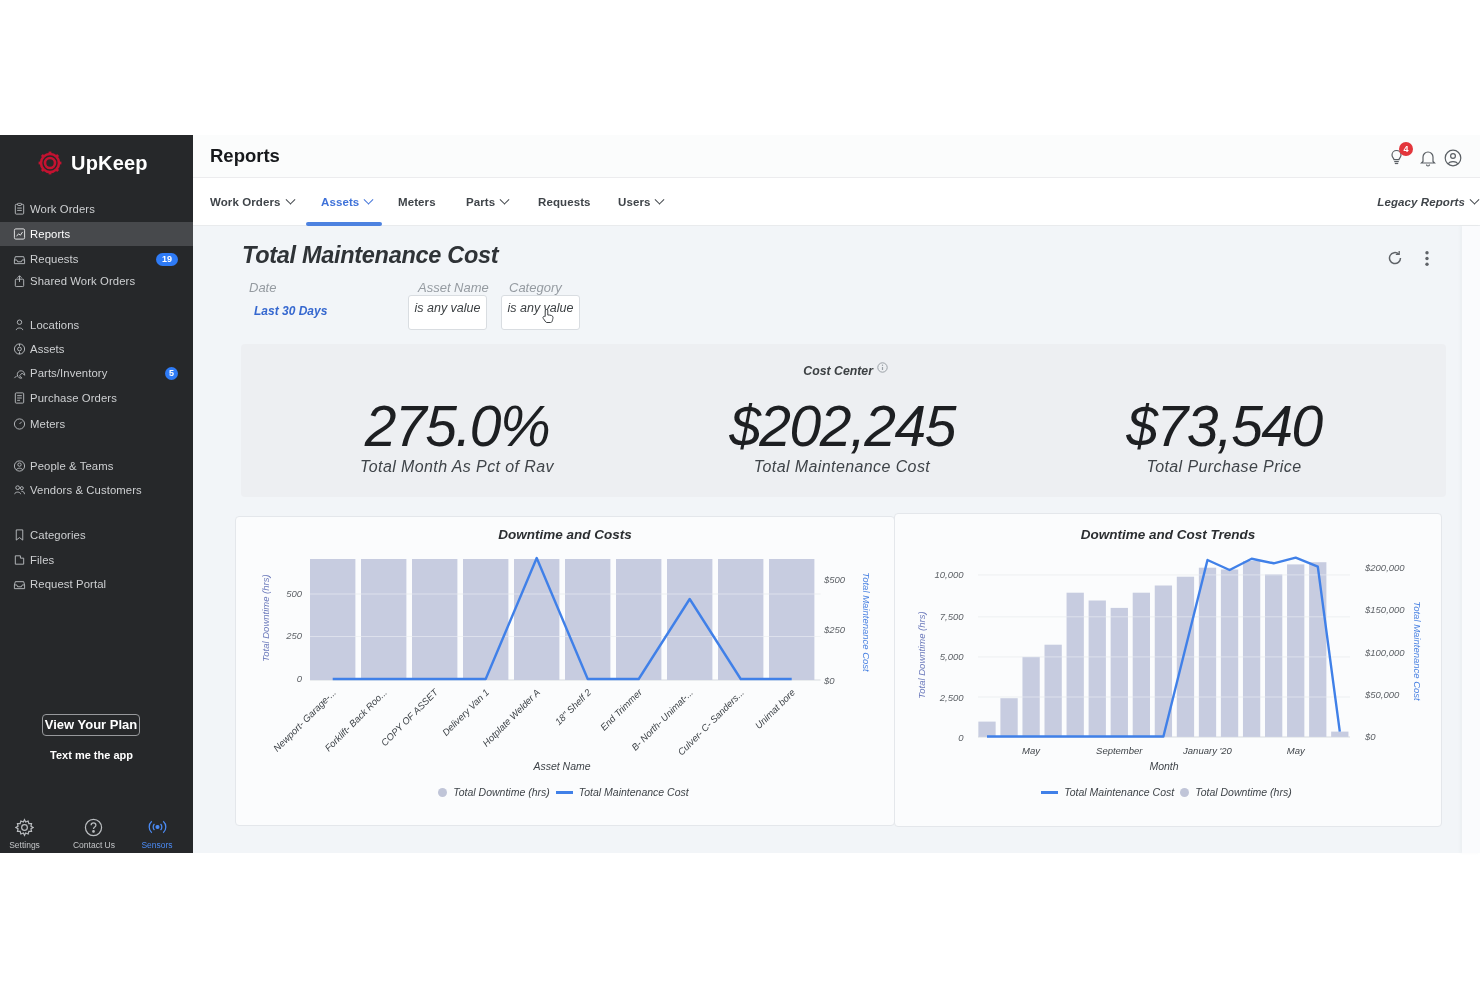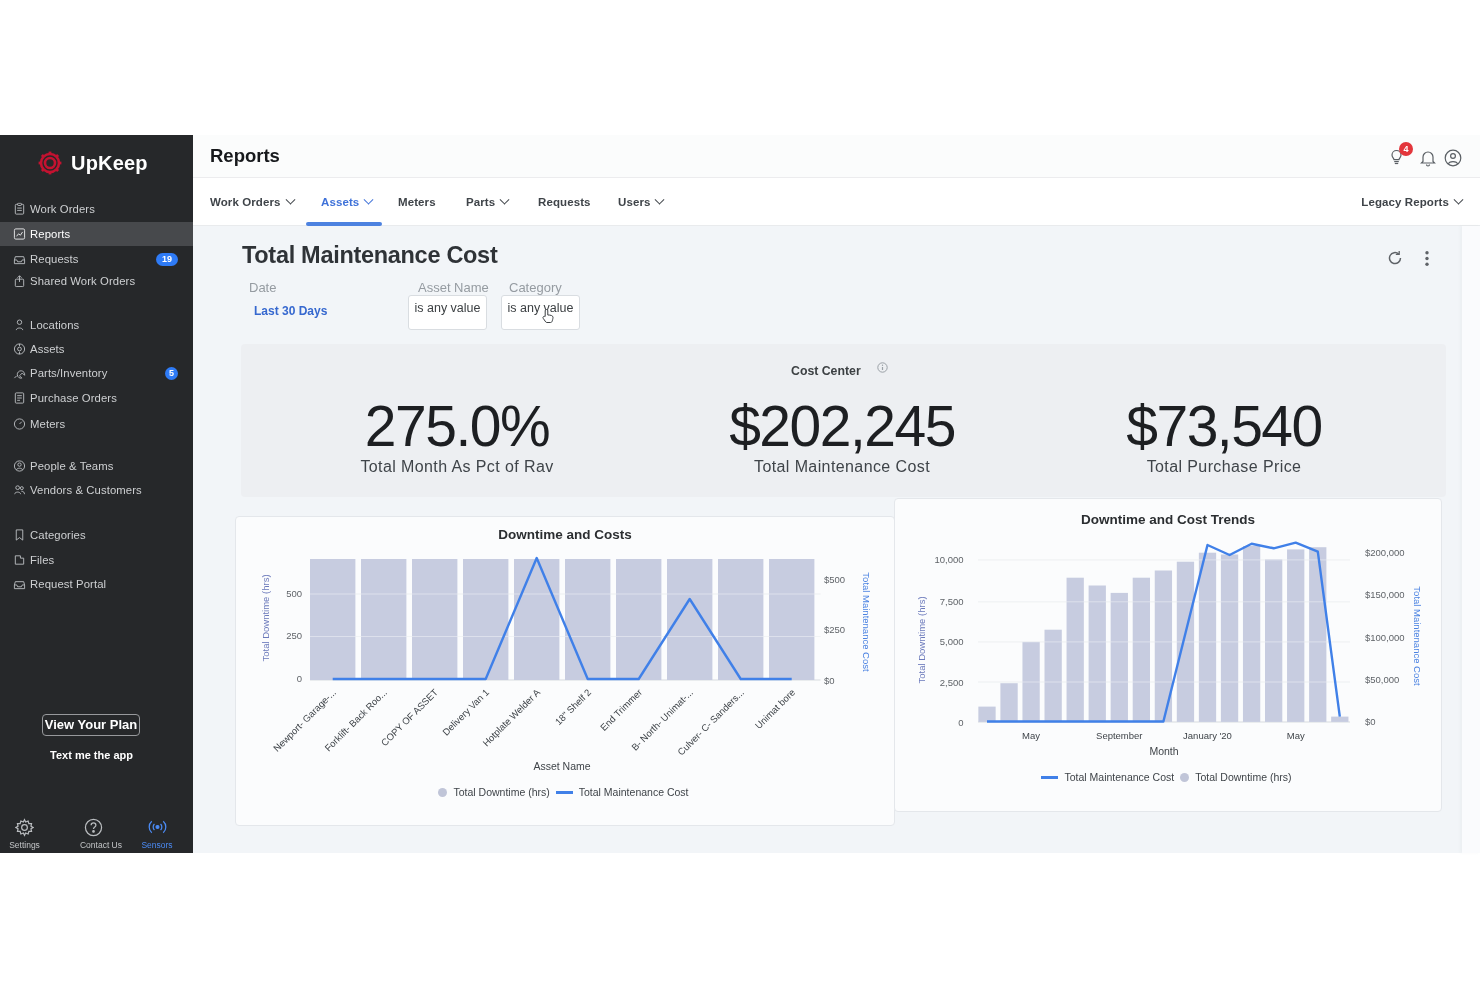--- a/index.html
+++ b/index.html
@@ -17,21 +17,21 @@
   
   #hdr { position:absolute; left:193px; top:0; width:1287px; height:43px; background:#fbfcfc; border-bottom:1px solid #ececee; }
   #hdr .title { position:absolute; left:17px; top:10px; font-size:18.5px; font-weight:bold; color:#17191c; }
 
   
   #tabs { position:absolute; left:193px; top:43px; width:1287px; height:48px; background:#ffffff; border-bottom:1px solid #e9ebed; }
   .tab { position:absolute; top:0; height:48px; line-height:48px; font-size:11.5px; font-weight:bold; color:#3f4449; white-space:nowrap; letter-spacing:0.1px; }
   .chev { display:inline-block; width:7px; height:7px; border-right:1.6px solid currentColor; border-bottom:1.6px solid currentColor; transform:rotate(45deg) translate(-2px,-2px); margin-left:6px; }
 
   
-  #content { position:absolute; left:193px; top:91px; width:1287px; height:627px; background:#f2f5f8; }
+  #content { position:absolute; left:193px; top:91px; width:1287px; height:627px; background:#f2f5f8;font-style:italic; }
   #scrollgutter { position:absolute; left:1269px; top:0; width:18px; height:627px; background:#fafbfd; box-shadow:-2px 0 3px rgba(120,130,140,0.05); }
   .lbl { position:absolute; font-size:13px; color:#959ba1;margin-left:8px; }
   .selbox { position:absolute; width:79px; height:35px; background:#fff; border:1px solid #d9dde1; border-radius:3px; font-size:12.5px; color:#3c4043; text-align:center; line-height:25px; }
 
   #statpanel { position:absolute; left:48px; top:118px; width:1205px; height:153px; background:#edeff2; border-radius:4px; }
   .bignum { position:absolute; top:54px; line-height:1; font-size:57px; color:#1d1f22; white-space:nowrap; transform:translateX(-50%); letter-spacing:-1.5px; }
   .biglbl { position:absolute; top:115px; line-height:1; font-size:16px; letter-spacing:0.4px; color:#3f4449; white-space:nowrap; transform:translateX(-50%); }
 
   .card { position:absolute; background:#fbfcfd; border:1px solid #e4e7eb; border-radius:4px; }
   .cardtitle { position:absolute; width:100%; text-align:center; font-size:13.5px; font-weight:bold; color:#2b2e31; }
@@ -184,21 +184,21 @@
     <svg class="abs" style="left:15px;top:683px;" width="19" height="19" viewBox="0 0 20 20" fill="none" stroke="#b9bcbf" stroke-width="1.3">
       <circle cx="10" cy="10" r="3"></circle>
       <path d="M10 1.8 L11.2 4.2 L13.8 3.2 L14.6 5.9 L17.4 5.9 L16.8 8.7 L19 10 L16.8 11.3 L17.4 14.1 L14.6 14.1 L13.8 16.8 L11.2 15.8 L10 18.2 L8.8 15.8 L6.2 16.8 L5.4 14.1 L2.6 14.1 L3.2 11.3 L1 10 L3.2 8.7 L2.6 5.9 L5.4 5.9 L6.2 3.2 L8.8 4.2 Z"></path>
     </svg>
     <div class="abs" style="left:0px;top:705px;width:49px;text-align:center;color:#c3c5c7;font-size:8.5px;">Settings</div>
     <svg class="abs" style="left:84px;top:683px;" width="19" height="19" viewBox="0 0 20 20" fill="none" stroke="#b9bcbf" stroke-width="1.3">
       <circle cx="10" cy="10" r="8.5"></circle>
       <path d="M7.5 7.5 C7.5 4.5 12.5 4.5 12.5 7.5 C12.5 9.5 10 9.3 10 11.5"></path>
         <circle cx="10" cy="14.2" r="0.8" fill="#b9bcbf"></circle>
     </svg>
-    <div class="abs" style="left:66px;top:705px;width:56px;text-align:right;color:#c3c5c7;font-size:8.5px;">Contact Us</div>
+    <div class="abs" style="left:66px;top:705px;width:56px;text-align:center;color:#c3c5c7;font-size:8.5px;">Contact Us</div>
     <svg class="abs" style="left:147px;top:683px;" width="21" height="18" viewBox="0 0 22 18" fill="none" stroke="#4b8bf5" stroke-width="1.3">
       <circle cx="11" cy="9" r="1.5" fill="#4b8bf5"></circle>
       <path d="M7.8 12.2 A4.5 4.5 0 0 1 7.8 5.8"></path>
         <path d="M14.2 5.8 A4.5 4.5 0 0 1 14.2 12.2"></path>
       <path d="M5 15 A8 8 0 0 1 5 3"></path>
         <path d="M17 3 A8 8 0 0 1 17 15"></path>
     </svg>
     <div class="abs" style="left:131px;top:705px;width:52px;text-align:center;color:#4b8bf5;font-size:8.5px;">Sensors</div>
   </div>
   <div id="hdr">
@@ -223,21 +223,21 @@
       <path d="M4.5 15 C5 11.7 13 11.7 13.5 15"></path>
     </svg>
   </div>
   <div id="tabs">
     <div class="tab" style="left:17px;">Work Orders<span class="chev"></span></div>
     <div class="tab" style="left:128px;color:#3f72d9;">Assets<span class="chev"></span></div>
     <div class="tab" style="left:205px;">Meters</div>
     <div class="tab" style="left:273px;">Parts<span class="chev"></span></div>
     <div class="tab" style="left:345px;">Requests</div>
     <div class="tab" style="left:425px;">Users<span class="chev"></span></div>
-    <div class="tab" style="right:18px;">Legacy Reports<span class="chev"></span></div>
+    <div class="tab" style="right:2px;font-style:italic;">Legacy Reports<span class="chev"></span></div>
     <div class="abs" style="left:113px;top:44px;width:76px;height:3.5px;background:#4d82e0;border-radius:2px;"></div>
   </div>
   <div id="content">
     <div id="scrollgutter"></div>
     <div class="abs" style="left:49px;top:16px;font-size:23.5px;font-weight:bold;color:#2f3337;letter-spacing:-0.3px;">Total Maintenance Cost</div>
 
     <svg class="abs" style="left:1194px;top:24px;" width="16" height="16" viewBox="0 0 16 16" fill="none" stroke="#5f6368" stroke-width="1.5">
       <path d="M13.5 8 a5.5 5.5 0 1 1 -1.8 -4"></path>
       <polyline points="12.2,1 12.2,4.4 8.8,4.4" stroke-width="1.3"></polyline>
     </svg>
@@ -251,21 +251,21 @@
     <div class="lbl" style="left:217px;top:54px;">Asset Name</div>
     <div class="lbl" style="left:308px;top:54px;">Category</div>
     <div class="abs" style="left:61px;top:78px;font-size:12px;font-weight:bold;color:#3668cf;">Last 30 Days</div>
     <div class="selbox" style="left:215px;top:69px;">is any value</div>
     <div class="selbox" style="left:308px;top:69px;">is any value</div>
     <svg class="abs" style="left:349px;top:82px;" width="13" height="15" viewBox="0 0 13 15">
       <path d="M4.5 1.5 c0.9 0 1.3 0.6 1.3 1.3 l0 4.2 c2.8 0 5.2 0.5 5.2 2.4 c0 1.1-0.6 3.4-1.1 4.3 c-0.2 0.5-0.7 0.8-1.3 0.8 l-3.6 0 c-0.5 0-1-0.2-1.3-0.6 L1.3 10.5 c-0.8-1-0.1-2.2 1-2.2 l0.9 0.1 0 -5.6 c0-0.7 0.4-1.3 1.3-1.3 Z" fill="#fff" stroke="#3c4043" stroke-width="1"></path>
     </svg>
 
     <div id="statpanel">
-      <div class="abs" style="left:550px;top:20px;width:82px;text-align:left;font-size:12.3px;font-weight:bold;color:#3c4043;">Cost Center</div>
+      <div class="abs" style="left:550px;top:20px;width:82px;text-align:right;font-size:12.3px;font-weight:bold;color:#3c4043;">Cost Center</div>
       <svg class="abs" style="left:636px;top:18px;" width="11" height="11" viewBox="0 0 11 11" fill="none" stroke="#9aa0a6">
           <circle cx="5.5" cy="5.5" r="4.7"></circle>
           <line x1="5.5" y1="5" x2="5.5" y2="8" stroke-width="1.2"></line>
           <circle cx="5.5" cy="3.2" r="0.7" fill="#9aa0a6" stroke="none"></circle>
         </svg>
       <div class="bignum" style="left:216px;">275.0%</div>
       <div class="biglbl" style="left:216px;">Total Month As Pct of Rav</div>
       <div class="bignum" style="left:601px;">$202,245</div>
       <div class="biglbl" style="left:601px;">Total Maintenance Cost</div>
       <div class="bignum" style="left:983px;">$73,540</div>
@@ -323,21 +323,21 @@
         </g>
         <text x="326" y="253" font-size="10.5" fill="#3f4449" text-anchor="middle">Asset Name</text>
       </svg>
       <div class="legend" style="top:269px;">
           <span class="ldot"></span>
           <span>Total Downtime (hrs)</span>
           <span class="ldash"></span>
           <span>Total Maintenance Cost</span>
         </div>
     </div>
-    <div class="card" id="card2" style="left:701px;top:272px;width:548px;height:314px;">
+    <div class="card" id="card2" style="left:701px;top:287px;width:548px;height:314px;">
       <div class="cardtitle" style="top:13px;">Downtime and Cost Trends</div>
       <svg class="abs" style="left:0;top:0;" width="546" height="312" viewBox="0 0 546 312" font-family="Liberation Sans, sans-serif">
         <g stroke="#e8ebee" stroke-width="1">
           <line x1="83" y1="60.9" x2="455" y2="60.9"></line>
           <line x1="83" y1="102.8" x2="455" y2="102.8"></line>
           <line x1="83" y1="142.9" x2="455" y2="142.9"></line>
           <line x1="83" y1="183" x2="455" y2="183"></line>
         </g>
         <line x1="83" y1="223" x2="455" y2="223" stroke="#d7dbdf" stroke-width="1"></line>
         <g fill="#c7cce0">

